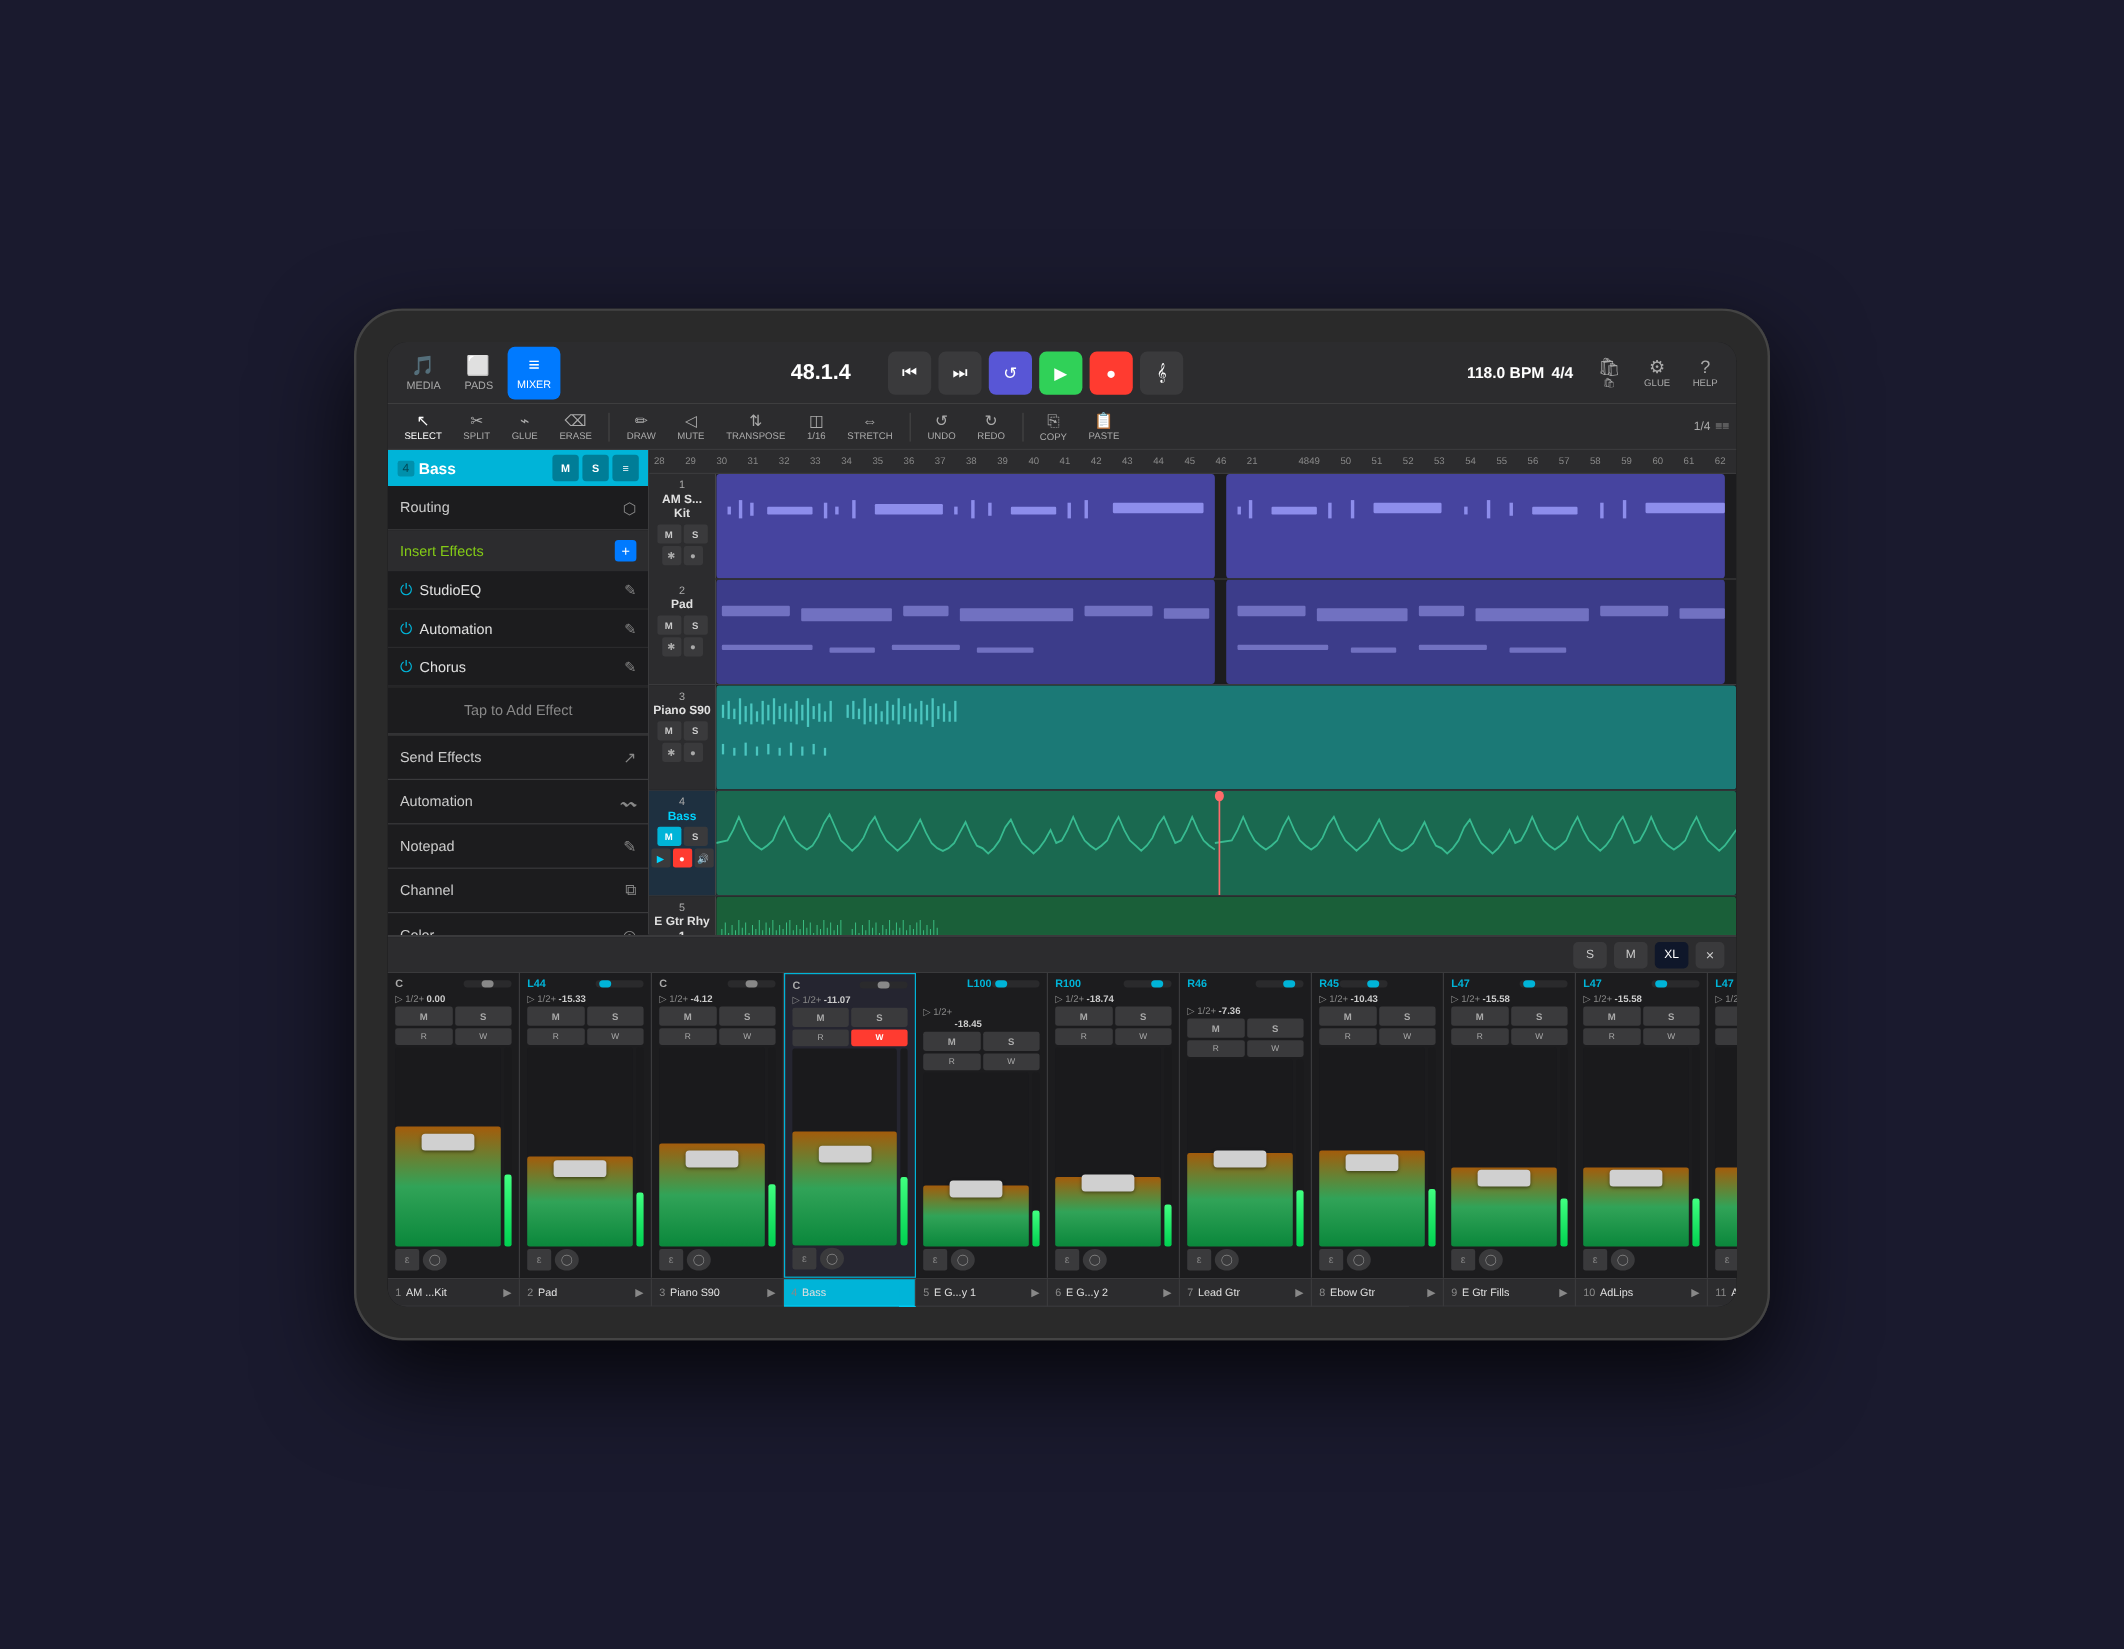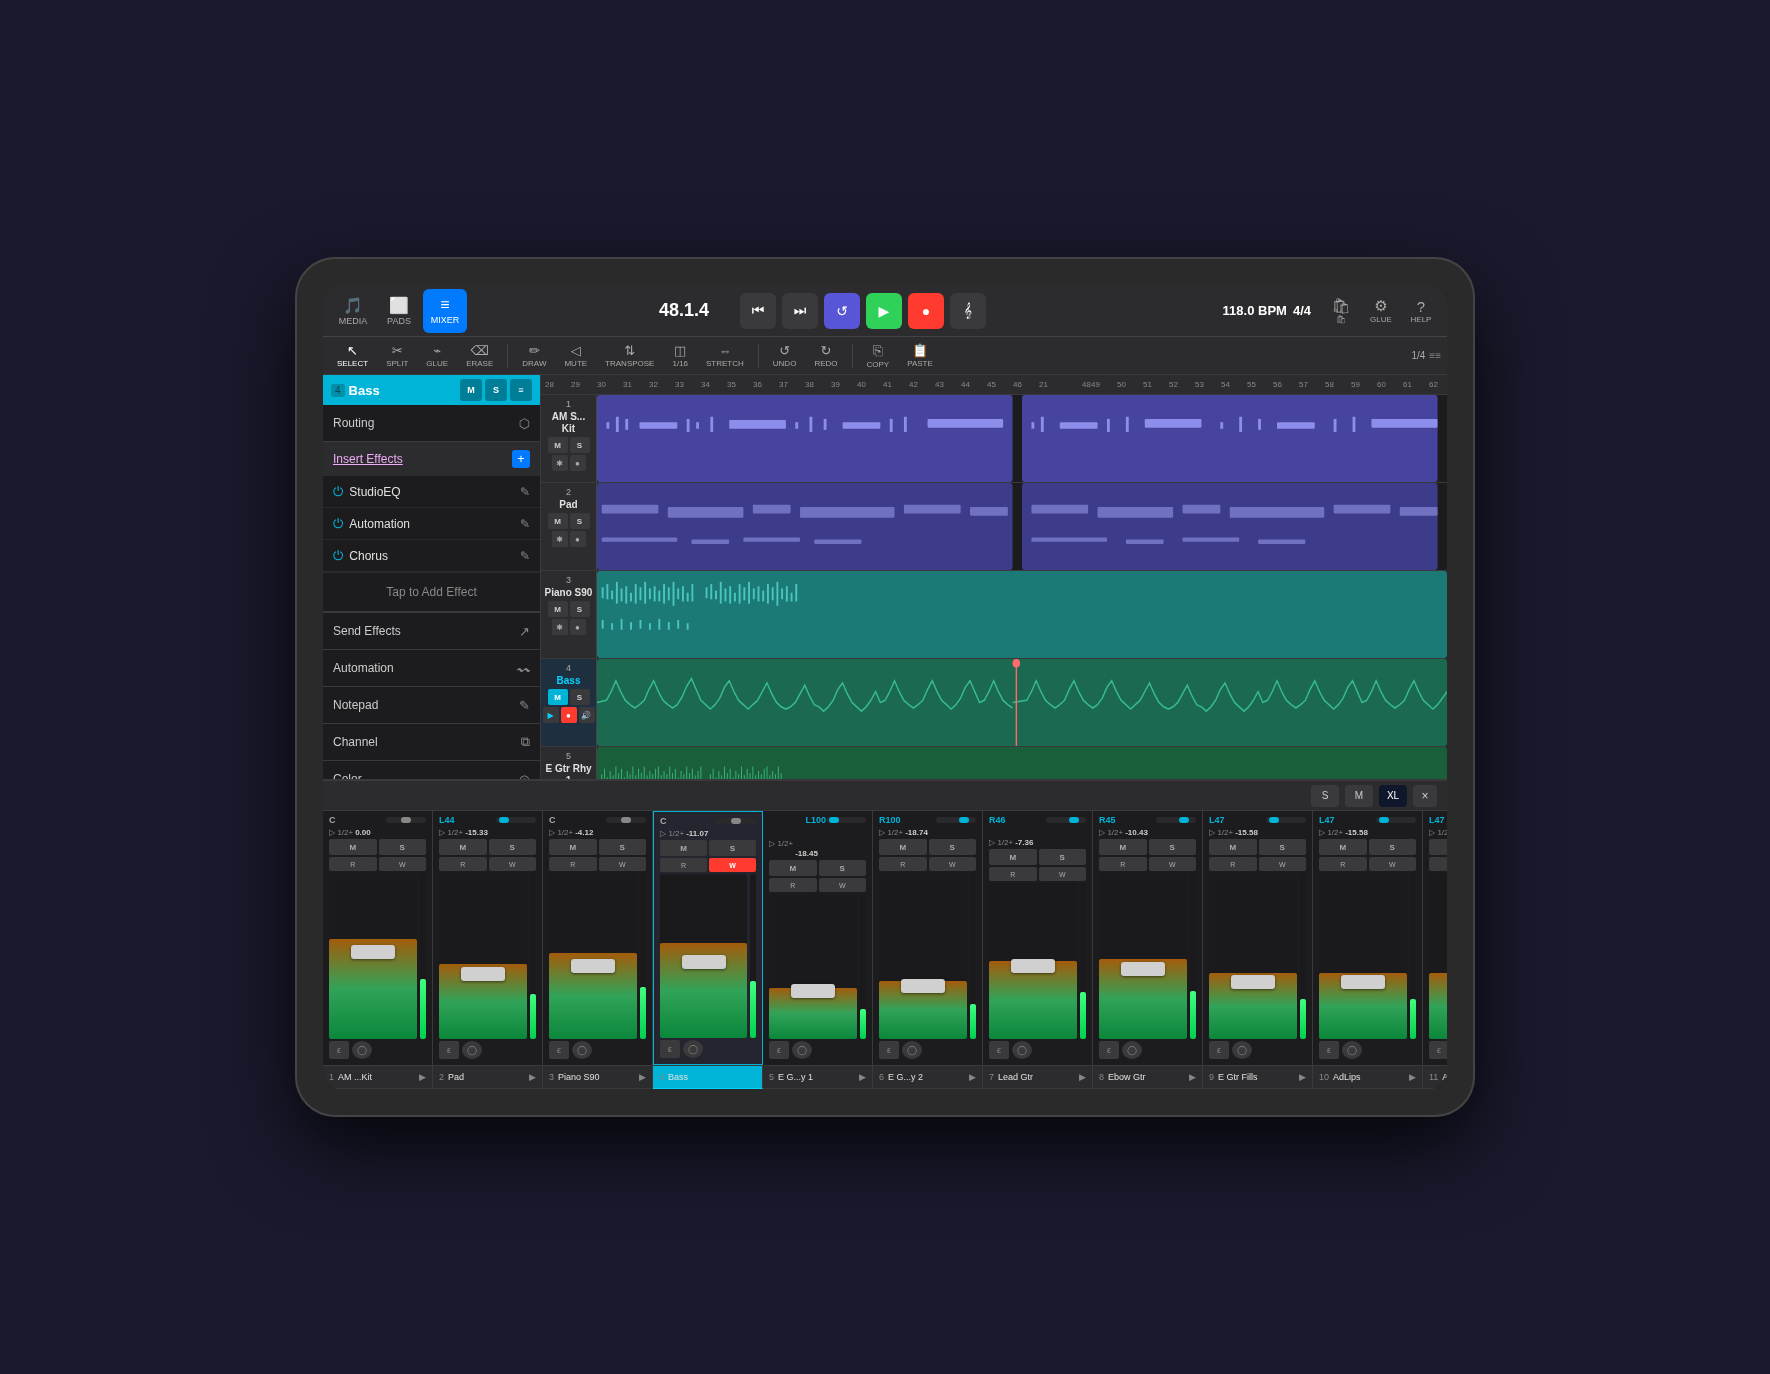--- a/index.html
+++ b/index.html
@@ -216,24 +216,23 @@
 
     .insert-effects-header {
       display: flex;
       align-items: center;
       padding: 6px 10px;
       height: 34px;
       background: #2c2c2e;
       cursor: pointer;
     }
     .insert-label {
-      color: #f0abfc;
+      color: #84cc16;
       font-size: 12px;
       flex: 1;
-      text-decoration: underline;
     }
     .insert-add-btn {
       width: 18px;
       height: 18px;
       background: #007AFF;
       border-radius: 3px;
       display: flex;
       align-items: center;
       justify-content: center;
       color: white;
@@ -1211,21 +1210,21 @@
       <div style="width:6px;background:#1a1a1c;border-radius:2px;overflow:hidden;">
         <div style="position:absolute;bottom:0;width:6px;height:30%;background:linear-gradient(to top,#00d050,#40ff80);border-radius:2px;"></div>
       </div>
     </div>
     <div style="display:flex;gap:3px;align-items:center;margin-bottom:2px;">
       <div style="width:20px;height:18px;background:#3a3a3c;border-radius:2px;display:flex;align-items:center;justify-content:center;font-size:9px;color:#888;cursor:pointer;">ε</div>
       <div style="width:20px;height:18px;background:#3a3a3c;border-radius:50%;display:flex;align-items:center;justify-content:center;font-size:9px;color:#888;cursor:pointer;">◯</div>
     </div>
   </div>
           <div class="mixer-channel">
-    <div style="display:flex;align-items:center;justify-content:space-between;margin-bottom:3px;">
+    <div style="display:flex;align-items:center;margin-bottom:3px;">
       <span style="font-size:9px;color:#00b4d8;font-weight:600;">R45</span>
       <div style="width:40px;height:6px;background:#2a2a2c;border-radius:3px;position:relative;">
         <div style="position:absolute;width:10px;height:6px;background:#00b4d8;border-radius:3px;left:70%;transform:translateX(-50%);"></div>
       </div>
     </div>
     <div style="display:flex;align-items:center;gap:2px;margin-bottom:2px;">
       <span style="font-size:8px;color:#888;">▷ 1/2+</span>
       <span style="font-size:8px;color:#ccc;font-weight:600;">-10.43</span>
     </div>
     <div style="display:flex;gap:2px;margin-bottom:2px;">

